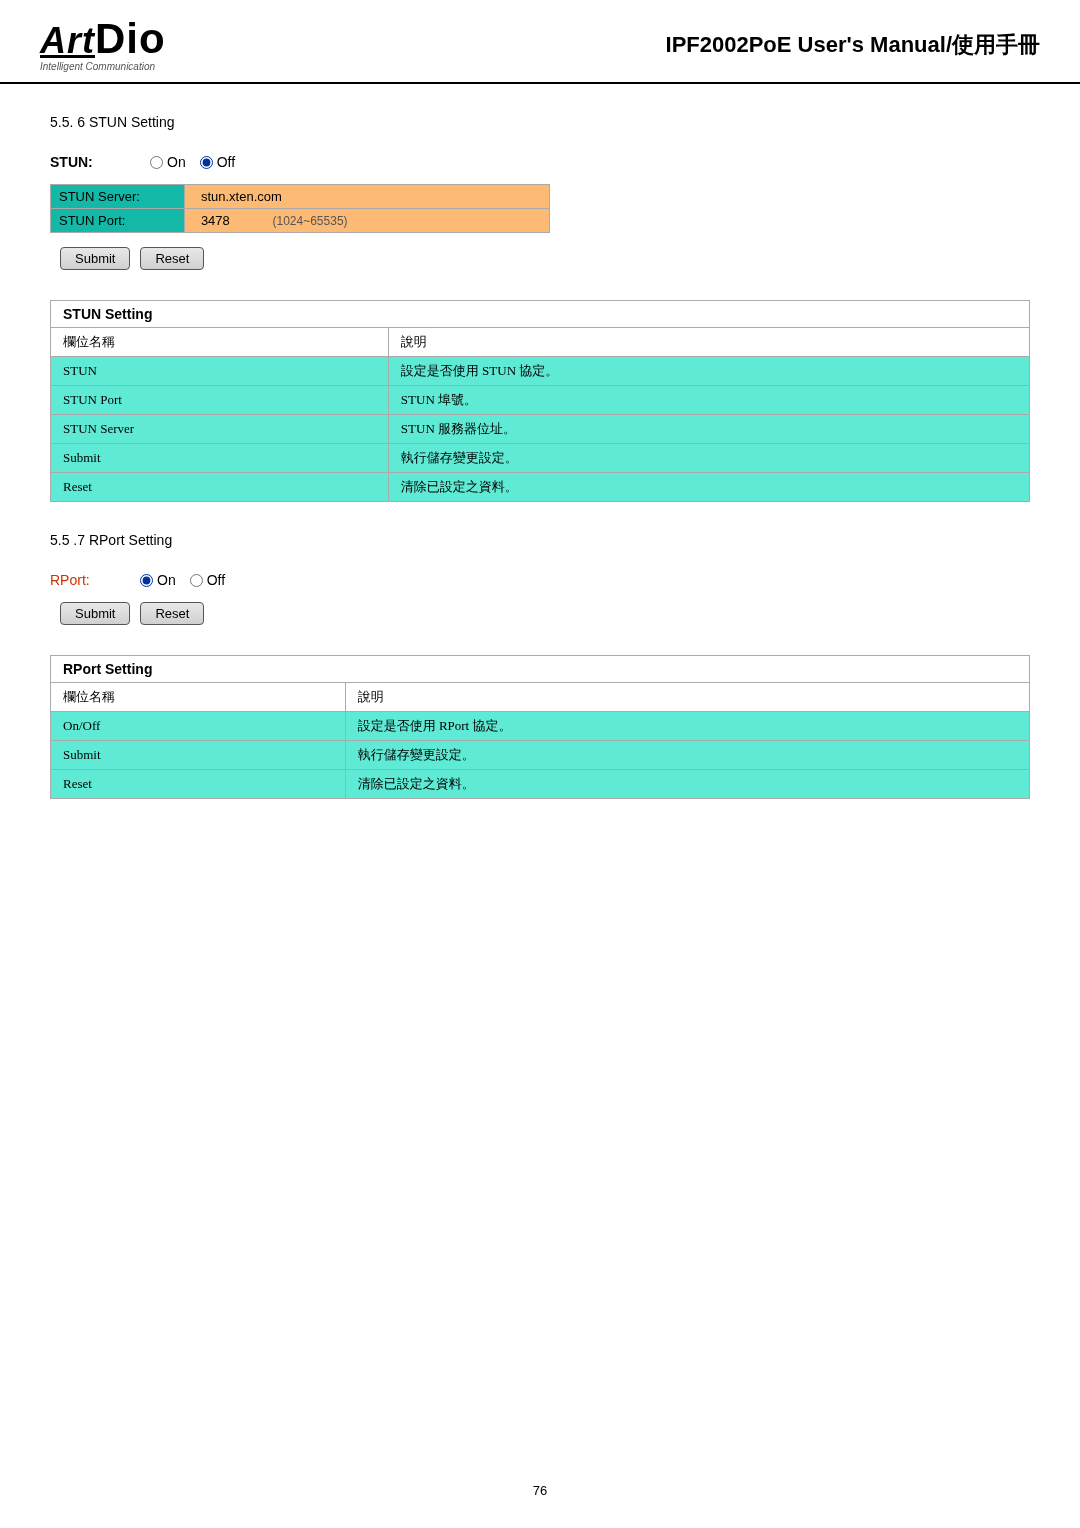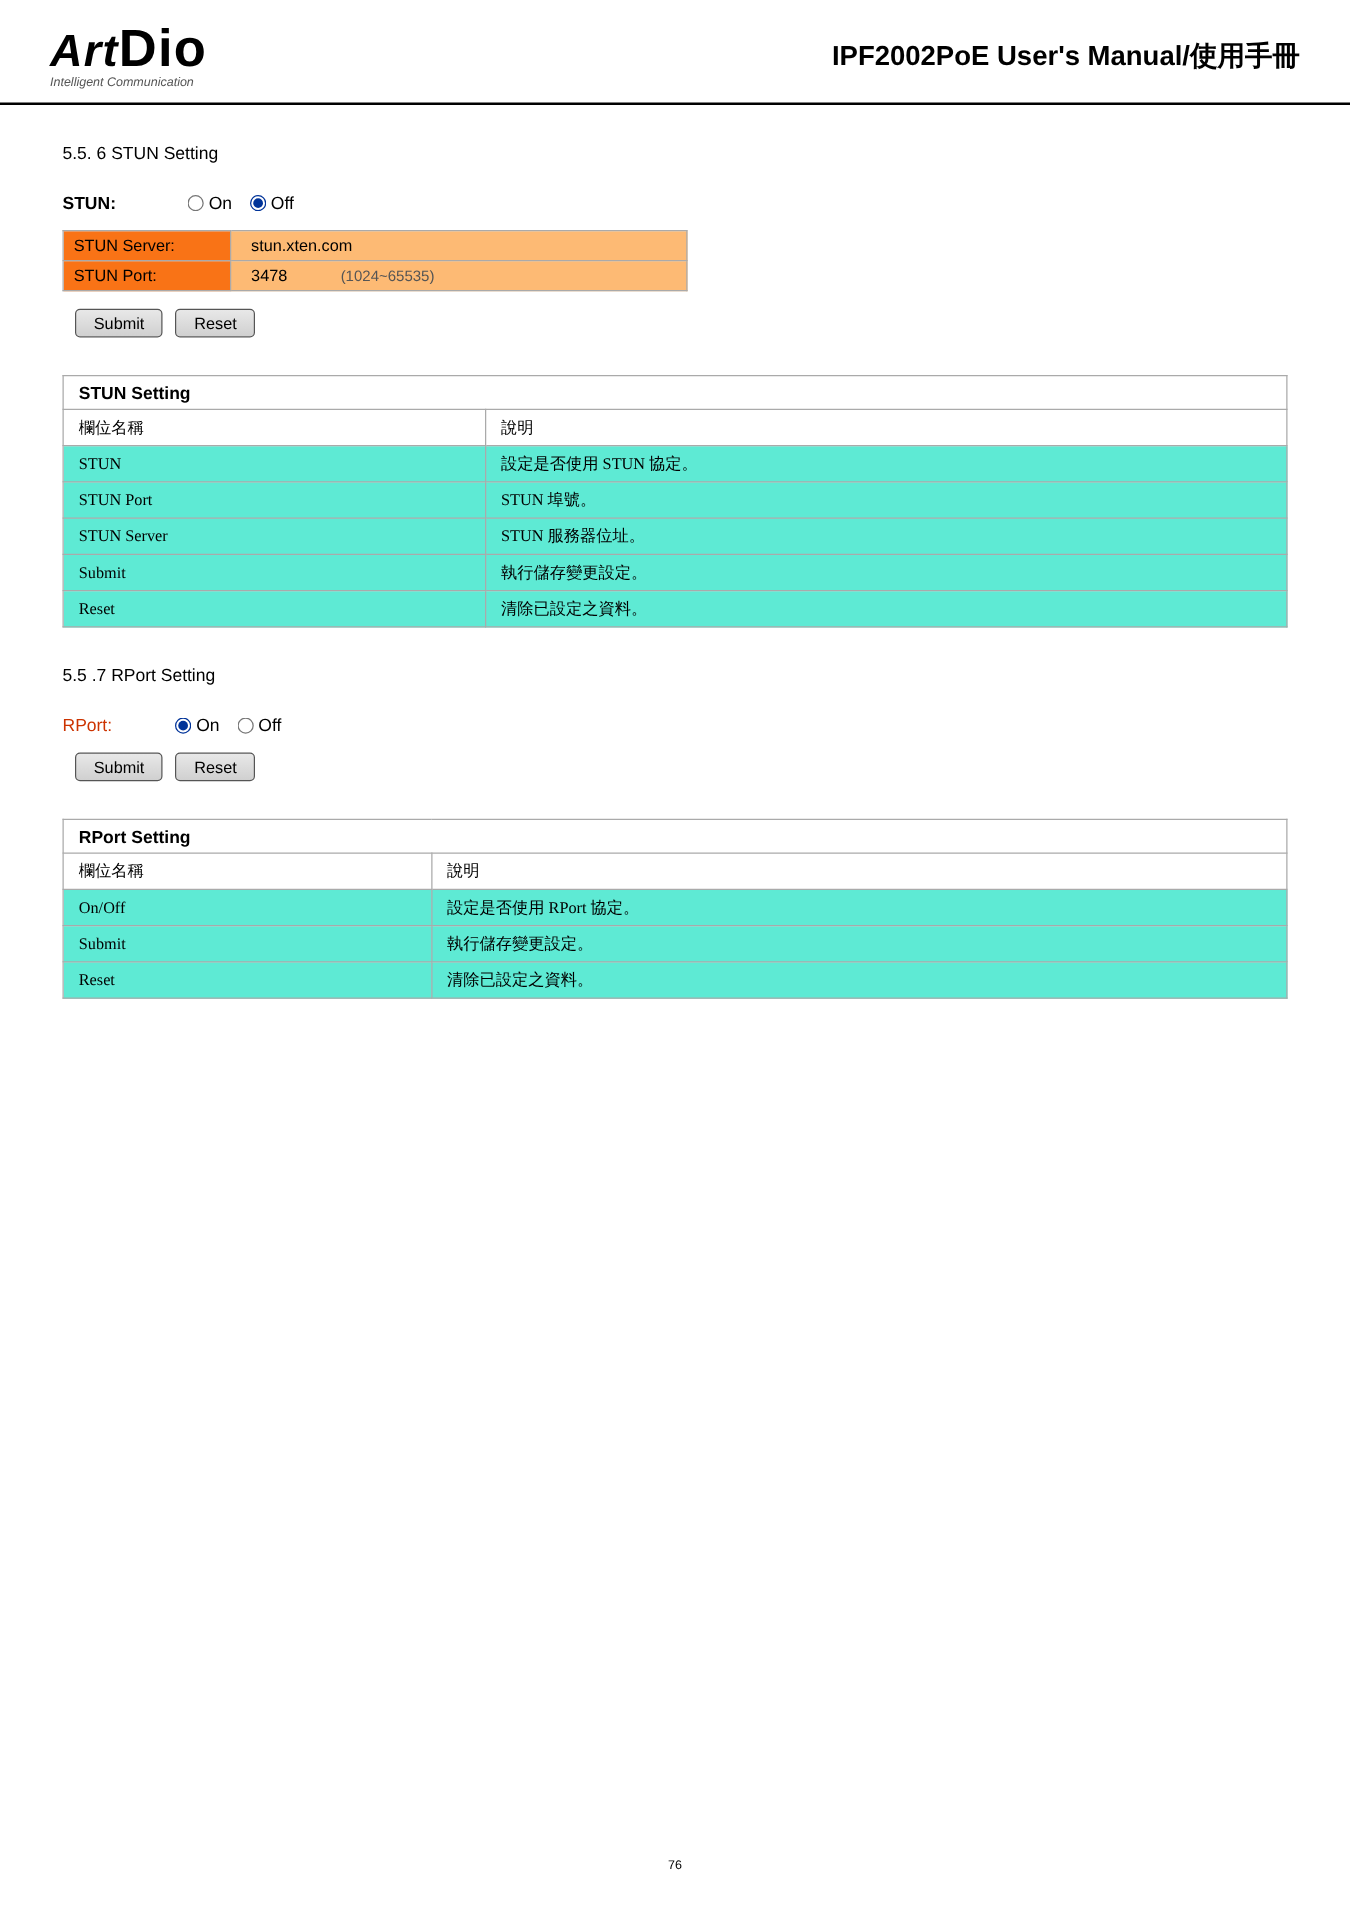--- a/index.html
+++ b/index.html
@@ -32,20 +32,21 @@
     .logo-text {
       font-size: 36px;
       font-weight: bold;
       font-family: Arial, sans-serif;
       letter-spacing: 1px;
     }
 
     .logo-text .art {
       font-style: italic;
       font-size: 36px;
+      text-decoration: underline;
     }
 
     .logo-subtitle {
       font-size: 10px;
       color: #555;
       font-style: italic;
       margin-top: 2px;
     }
 
     .page-title {
@@ -106,21 +107,21 @@
       min-width: 500px;
     }
 
     .input-table td {
       border: 1px solid #aaa;
       padding: 4px 8px;
       font-size: 13px;
     }
 
     .input-table td:first-child {
-      background: #f97316;
+      background: #14b8a6;
       font-weight: normal;
       min-width: 110px;
       color: #000;
     }
 
     .input-table td:nth-child(2) {
       background: #fdba74;
       min-width: 300px;
       padding-left: 16px;
     }
@@ -195,21 +196,21 @@
       font-size: 14px;
       min-width: 90px;
     }
 
     
     .page-number {
       position: absolute;
       bottom: 30px;
       left: 50%;
       transform: translateX(-50%);
-      font-size: 10px;
+      font-size: 13px;
     }
 
     
     input[type="radio"] {
       accent-color: #003399;
       width: 13px;
       height: 13px;
     }
   </style>
 </head>

